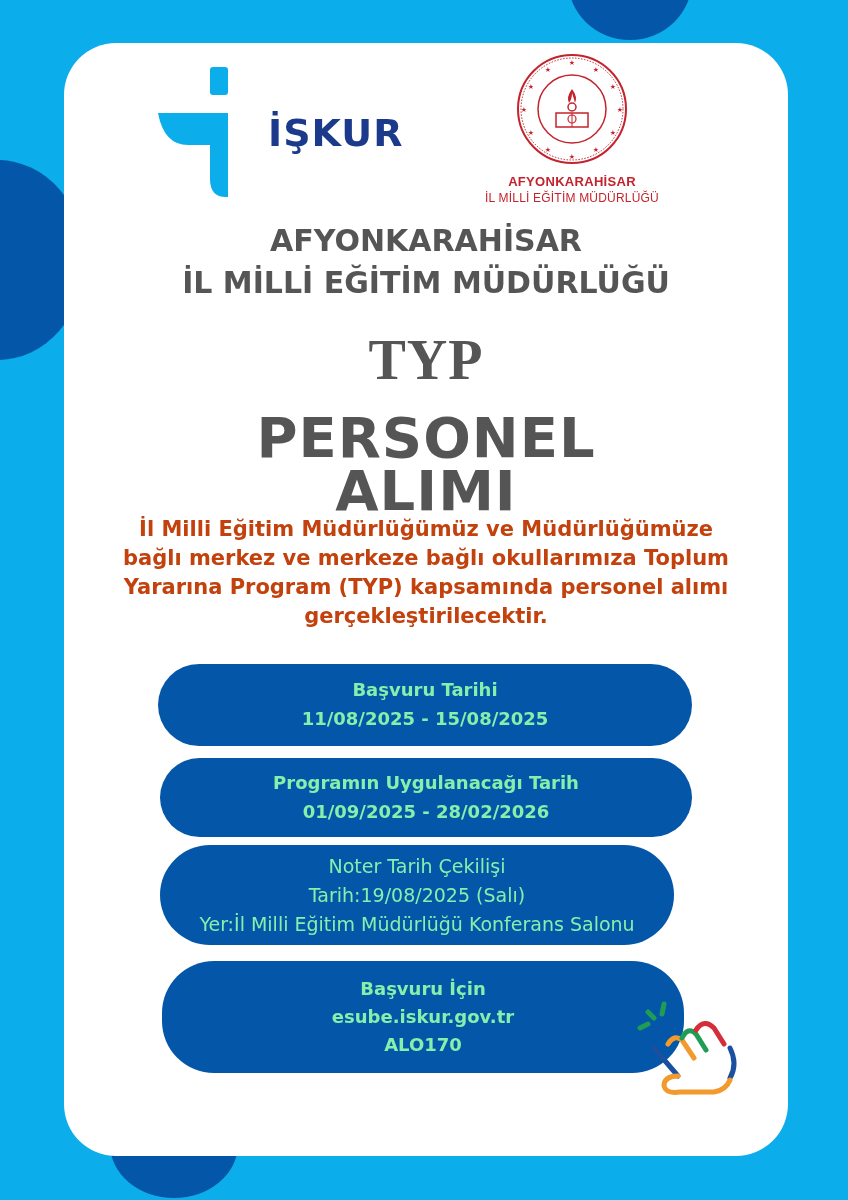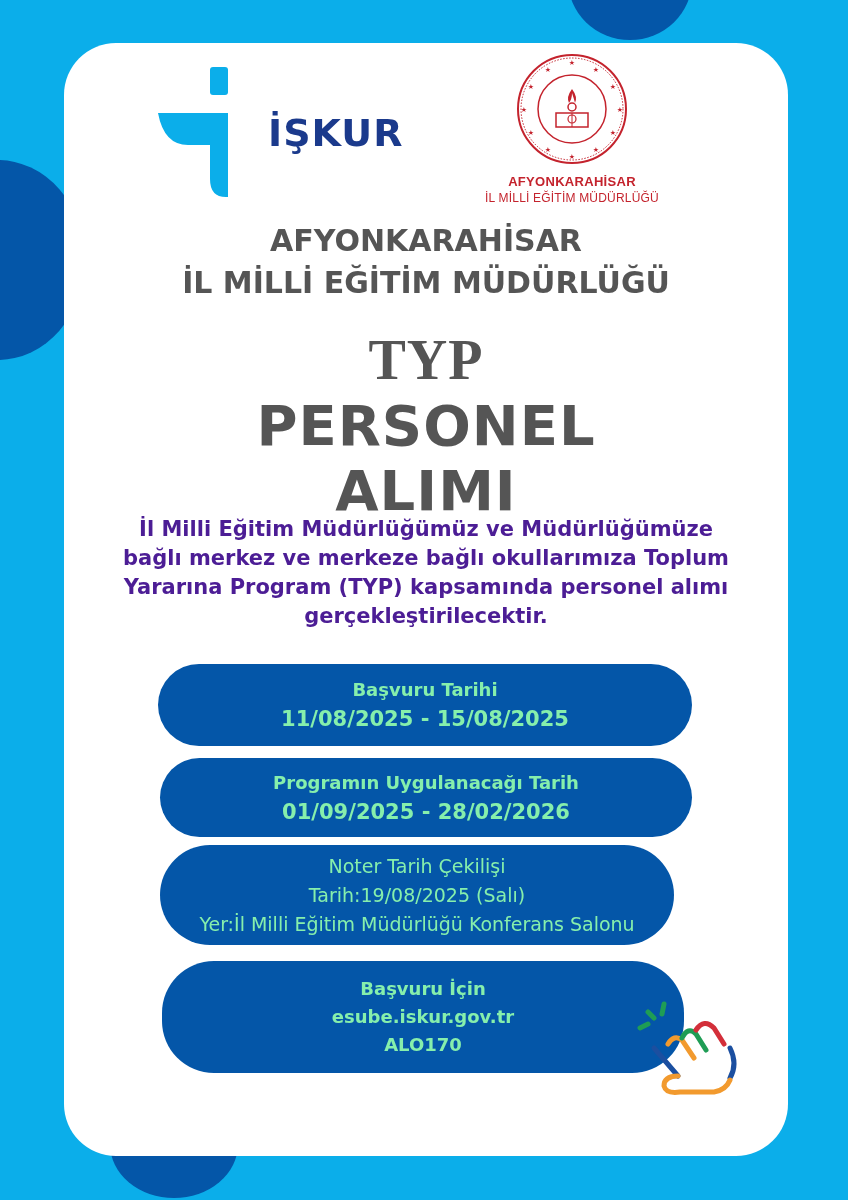--- a/index.html
+++ b/index.html
@@ -48,42 +48,42 @@
 
     .heading {
       position: absolute; left: 0; width: 724px; text-align: center;
       color: #555555; font-weight: bold;
       font-family: "DejaVu Sans", sans-serif;
     }
     .h-city { top: 180px; font-size: 30px; }
     .h-dir { top: 222px; font-size: 30px; }
     .h-big { font-size: 56px; letter-spacing: 1px; }
     .h-typ { top: 285px; font-family: Liberation Serif, serif; }
-    .h-personel { top: 350px; }
+    .h-personel { top: 362px; }
     .h-alimi { top: 415px; }
 
     .desc {
       position: absolute; left: 16px; top: 472px; width: 692px;
-      text-align: center; color: #4c1d95; font-weight: bold;
+      text-align: center; color: #c2410c; font-weight: bold;
       font-size: 21px; line-height: 29px;
       font-family: "DejaVu Sans", sans-serif;
     }
 
     .pill {
       position: absolute;
       background: #0456a8;
       color: #86efac;
       border-radius: 42px;
       text-align: center;
       font-family: "DejaVu Sans", sans-serif;
       font-weight: bold;
       display: flex; flex-direction: column; justify-content: center; align-items: center;
     }
     .pill .line { font-size: 18px; line-height: 28px; white-space: nowrap; }
-    .pill .line-lg { font-size: 21px; line-height: 30px; }
+    .pill .line-lg { font-size: 18px; line-height: 30px; }
     .pill .line-reg { font-weight: normal; font-size: 19px; line-height: 29px; }
 
     .pill-1 { left: 94px; top: 621px; width: 534px; height: 82px; }
     .pill-2 { left: 96px; top: 715px; width: 532px; height: 79px; }
     .pill-3 { left: 96px; top: 802px; width: 514px; height: 100px; border-radius: 50px; }
     .pill-4 { left: 98px; top: 918px; width: 522px; height: 112px; border-radius: 52px; }
 
     .hand-icon { position: absolute; left: 570px; top: 955px; width: 120px; height: 100px; }
   </style>
 </head>

